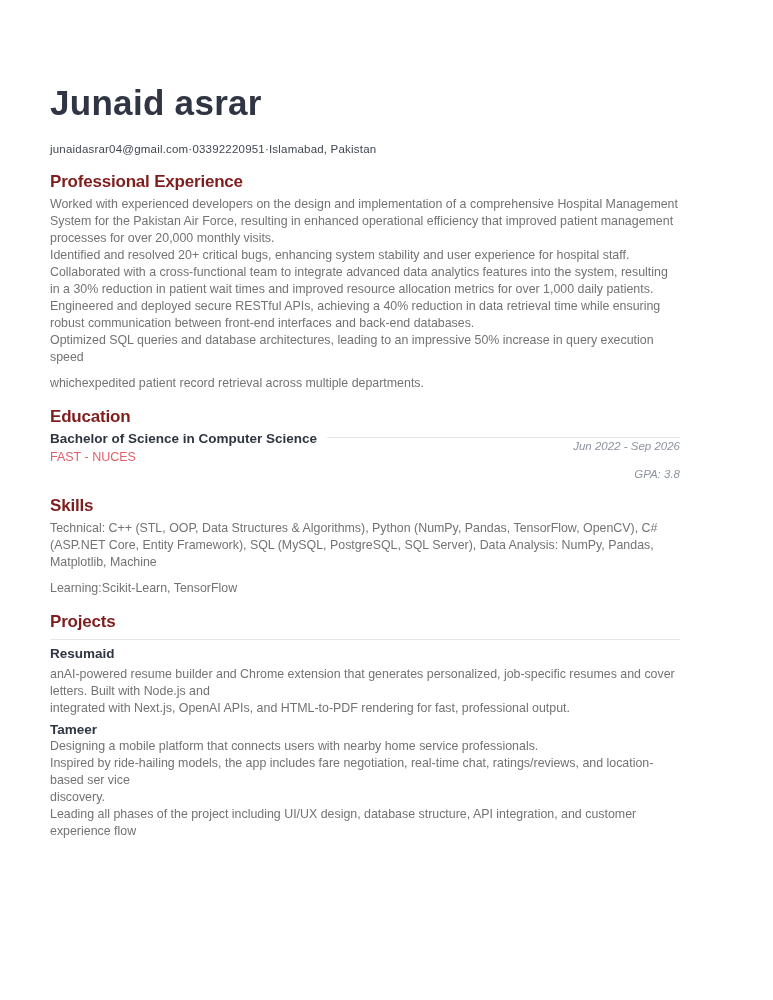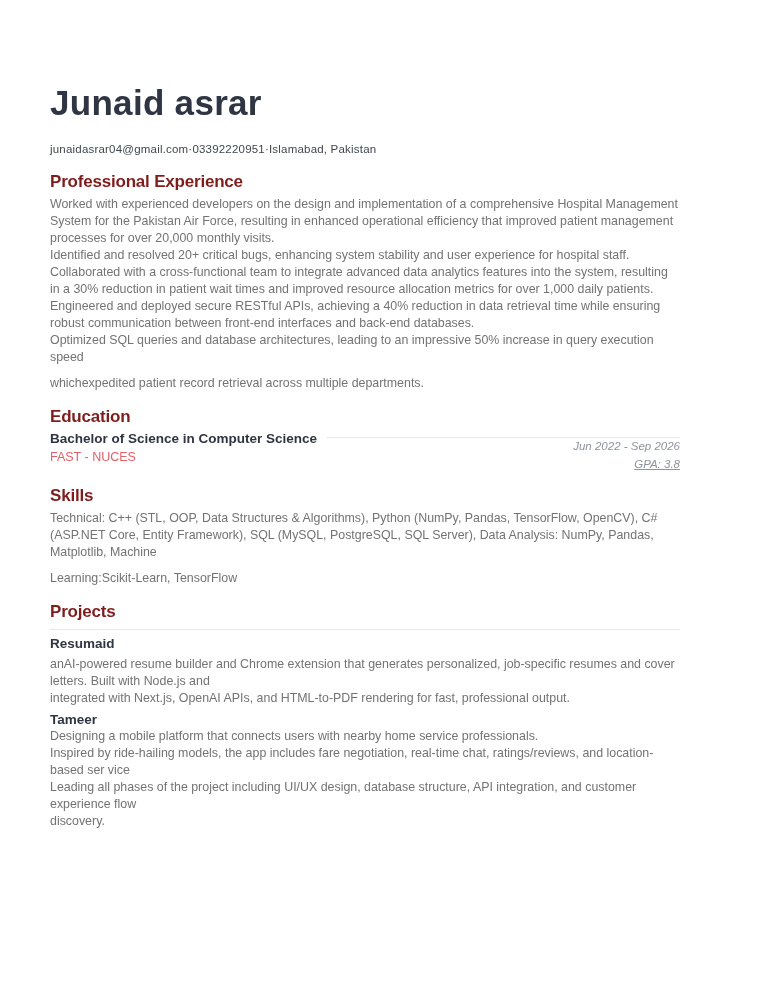--- a/index.html
+++ b/index.html
@@ -27,21 +27,21 @@
   .ehead { display: flex; align-items: flex-start; margin-top: 4px; }
   .eleft { flex: 0 0 auto; }
   .etitle { font-size: 13.5px; font-weight: bold; color: #2f3542; line-height: 16px; white-space: nowrap; }
   .esub { font-size: 12.5px; color: #e0606a; margin-top: 3px; line-height: 15px; }
   .eright { flex: 1 1 auto; margin-left: 10px; min-width: 0; }
   .erule { border-top: 1px solid #e7e7e9; margin-top: 6px; height: 0; }
   .edate, .egpa {
     text-align: right; font-style: italic; color: #8d939e;
     font-size: 11.5px; margin-top: 2px; line-height: 13px;
   }
-  .egpa { margin-top: 5px; text-decoration: underline; }
+  .egpa { margin-top: 15px; }
 
   .body { font-size: 12.4px; line-height: 17px; color: #737373; margin-top: 0; }
   .body.first { margin-top: 4px; }
   .body.gap { margin-top: 9px; }
 
   .proj-rule { border-top: 1px solid #e7e7e9; margin-top: 7px; height: 0; }
   .ptitle { font-size: 13.5px; font-weight: bold; color: #2f3542; margin-top: 6px; line-height: 16px; }
   .ptitle.later { margin-top: 5px; }
 </style>
 </head>
@@ -85,17 +85,17 @@
   <div class="proj-rule"></div>
   <div class="entry">
     <div class="ptitle">Resumaid</div>
     <p class="body first">anAI-powered resume builder and Chrome extension that generates personalized, job-specific resumes and cover letters. Built with Node.js and</p>
     <p class="body">integrated with Next.js, OpenAI APIs, and HTML-to-PDF rendering for fast, professional output.</p>
   </div>
   <div class="entry">
     <div class="ptitle later">Tameer</div>
     <p class="body">Designing a mobile platform that connects users with nearby home service professionals.</p>
     <p class="body">Inspired by ride-hailing models, the app includes fare negotiation, real-time chat, ratings/reviews, and location-based ser vice</p>
+    <p class="body">discovery.</p>
     <p class="body">Leading all phases of the project including UI/UX design, database structure, API integration, and customer experience flow</p>
-    <p class="body">discovery.</p>
   </div>
 
 </div>
 
 </body></html>

